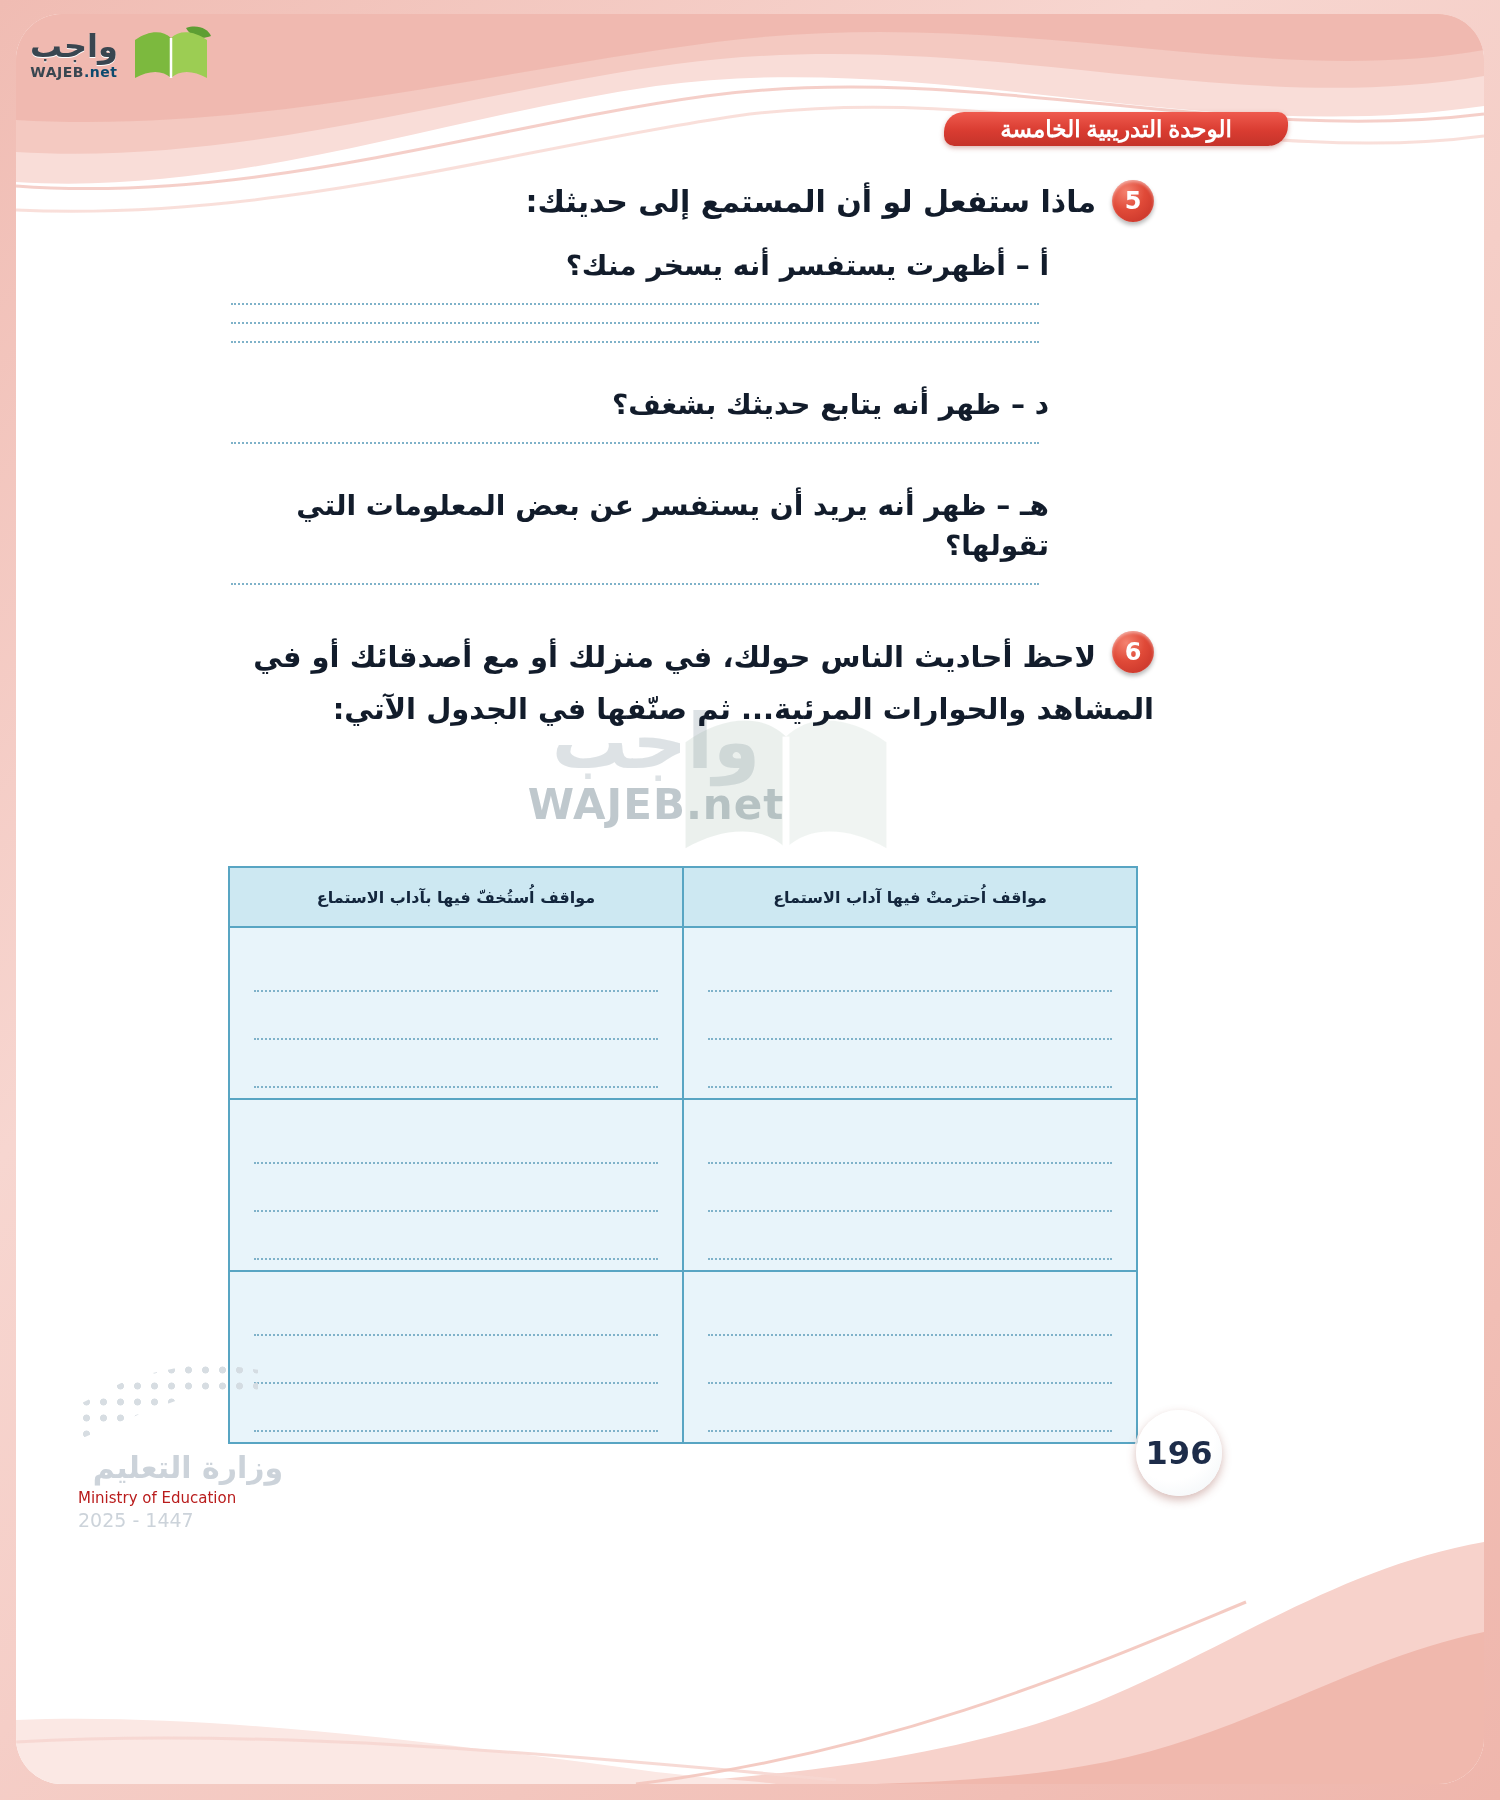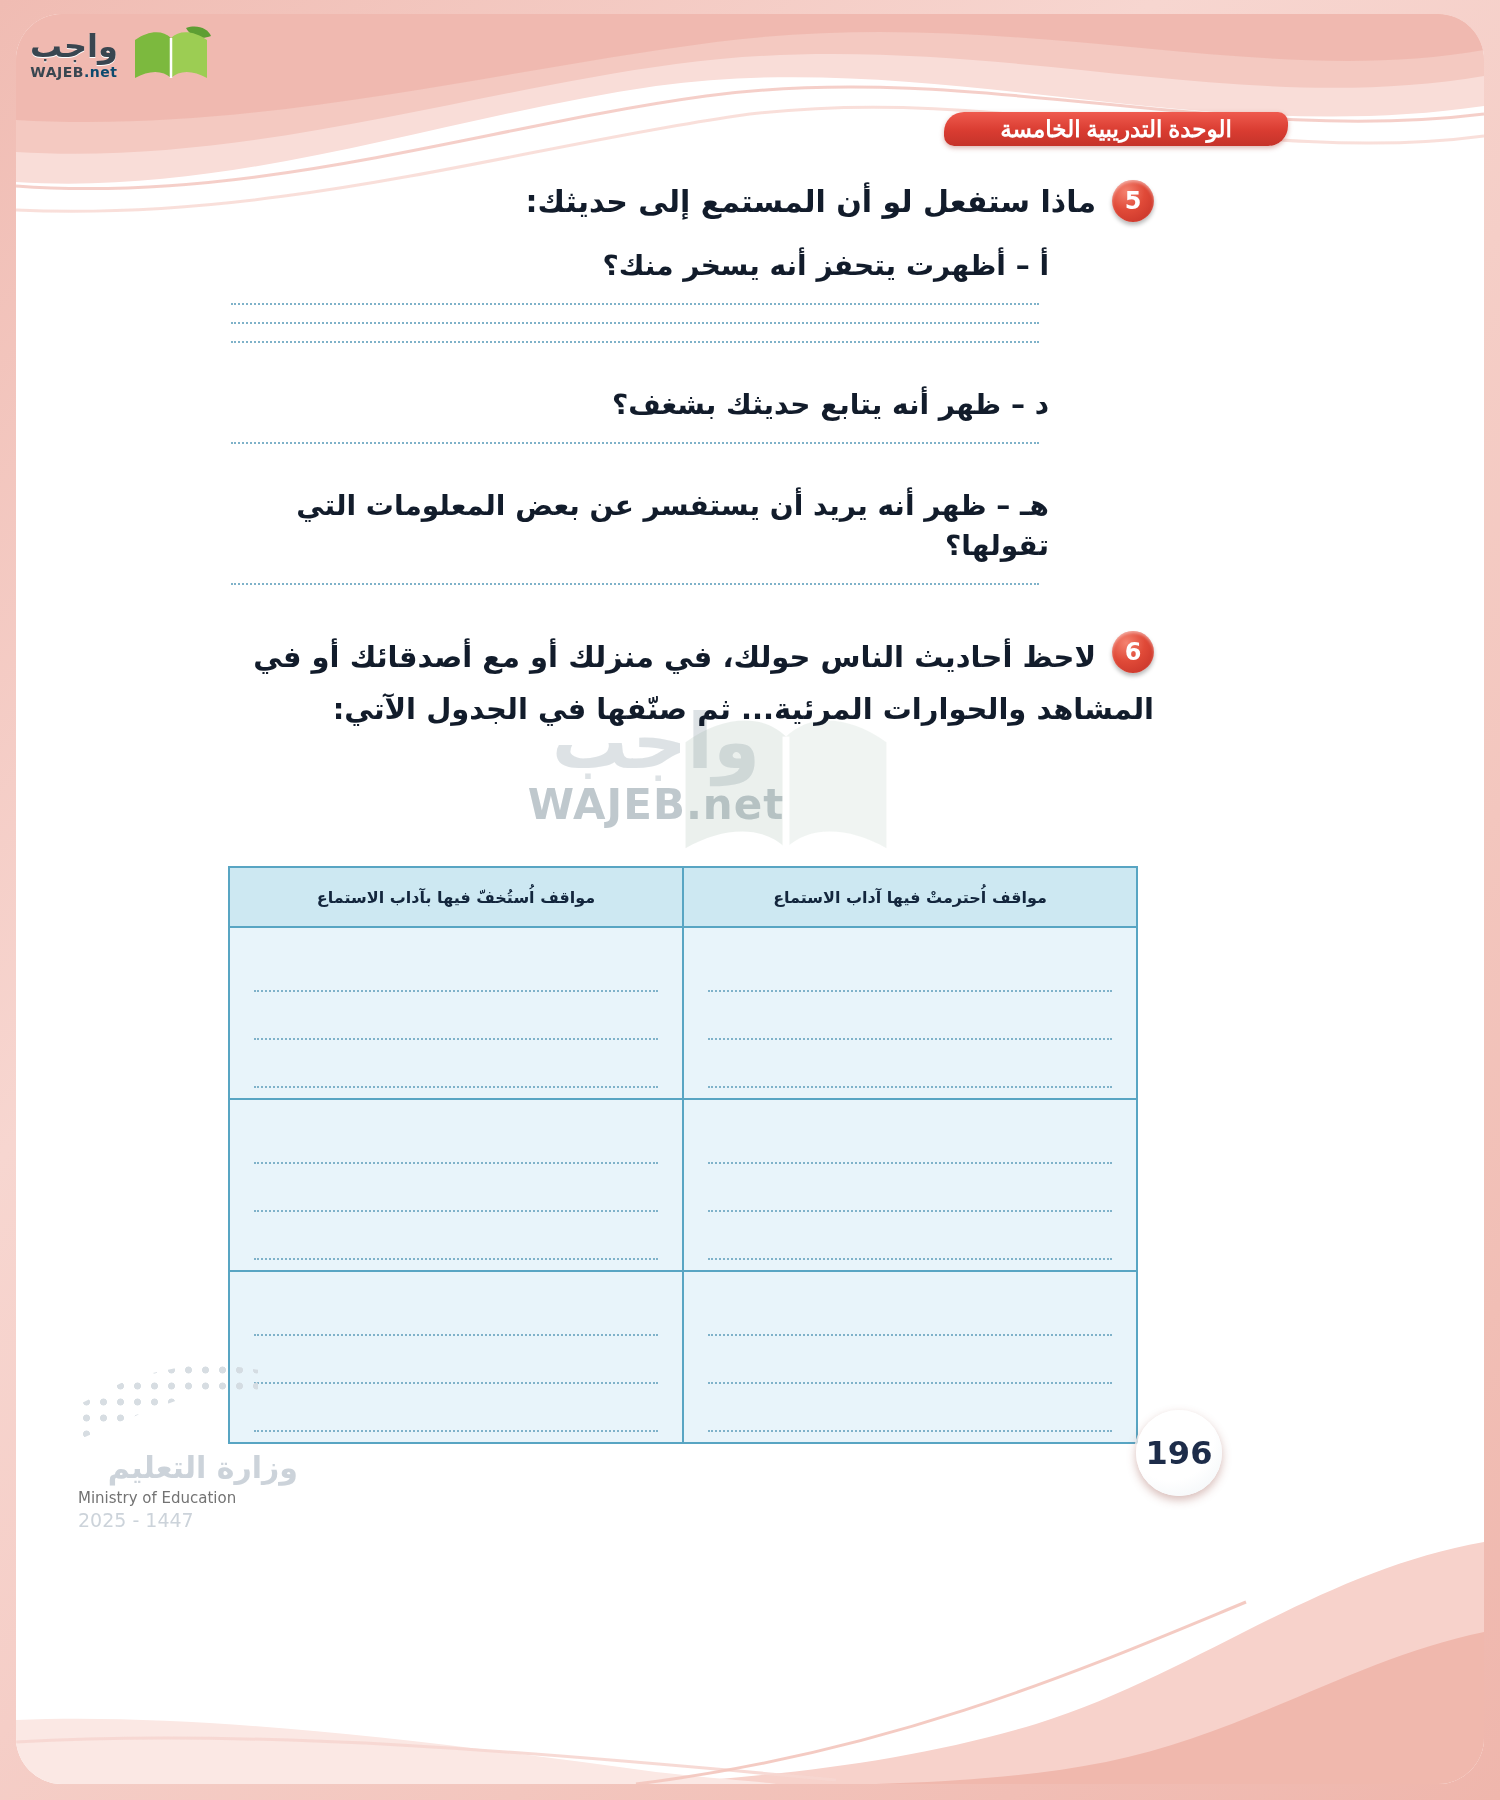--- a/index.html
+++ b/index.html
@@ -65,22 +65,22 @@
                         padding:16px 24px 10px 24px; vertical-align:top; }
   .cell-line { border-bottom:2px dotted #7fb2c9; height:48px; }
 
   
   .ministry { position:absolute; left:62px; top:1348px; width:220px; text-align:left; }
   .ministry-dots { width:180px; height:78px;
         background-image:radial-gradient(circle,#d2d9df 3.2px,transparent 3.8px);
         background-size:17px 16px;
         clip-path:polygon(0 55%, 30% 20%, 70% 0, 100% 10%, 100% 45%, 60% 45%, 25% 75%, 0 100%);
         opacity:.9; }
-  .ministry-ar { font-size:30px; font-weight:bold; color:#ccd3da; margin-top:10px; direction:rtl; text-align:right; }
-  .ministry-en { font-size:15px; color:#737373; margin-top:4px; }
+  .ministry-ar { font-size:30px; font-weight:bold; color:#ccd3da; margin-top:10px; direction:rtl; text-align:center; }
+  .ministry-en { font-size:15px; color:#b91c1c; margin-top:4px; }
   .ministry-years { font-size:19px; color:#ccd3da; margin-top:2px; }
 
   
   .page-number { position:absolute; right:262px; bottom:288px; width:86px; height:86px;
                  border-radius:50%; background:radial-gradient(circle at 40% 32%, #ffffff 55%, #eef3f6 100%);
                  display:flex; align-items:center; justify-content:center;
                  font-size:32px; font-weight:bold; color:#1d2c49;
                  box-shadow:0 4px 10px rgba(140,60,50,.35), 0 0 0 2px rgba(255,255,255,.8); }
 </style>
 </head>
@@ -130,21 +130,21 @@
       <path d="M43,14 L43,54" stroke="#ffffff" stroke-width="2.5"></path>
     </svg>
 
     <div class="content">
 
       <div>
         <span class="badge">5</span>
         <span class="q-title">ماذا ستفعل لو أن المستمع إلى حديثك:</span>
       </div>
 
-      <div class="q-item first">أ – أظهرت يتحفز أنه يسخر منك؟</div>
+      <div class="q-item first">أ – أظهرت يستفسر أنه يسخر منك؟</div>
       <div class="dotted-line"></div>
 
       <div class="dotted-line"></div>
 
       <div class="dotted-line"></div>
 
       <div class="q-item">د – ظهر أنه يتابع حديثك بشغف؟</div>
       <div class="dotted-line"></div>
 
       <div class="q-item">هـ – ظهر أنه يريد أن يستفسر عن بعض المعلومات التي تقولها؟</div>

